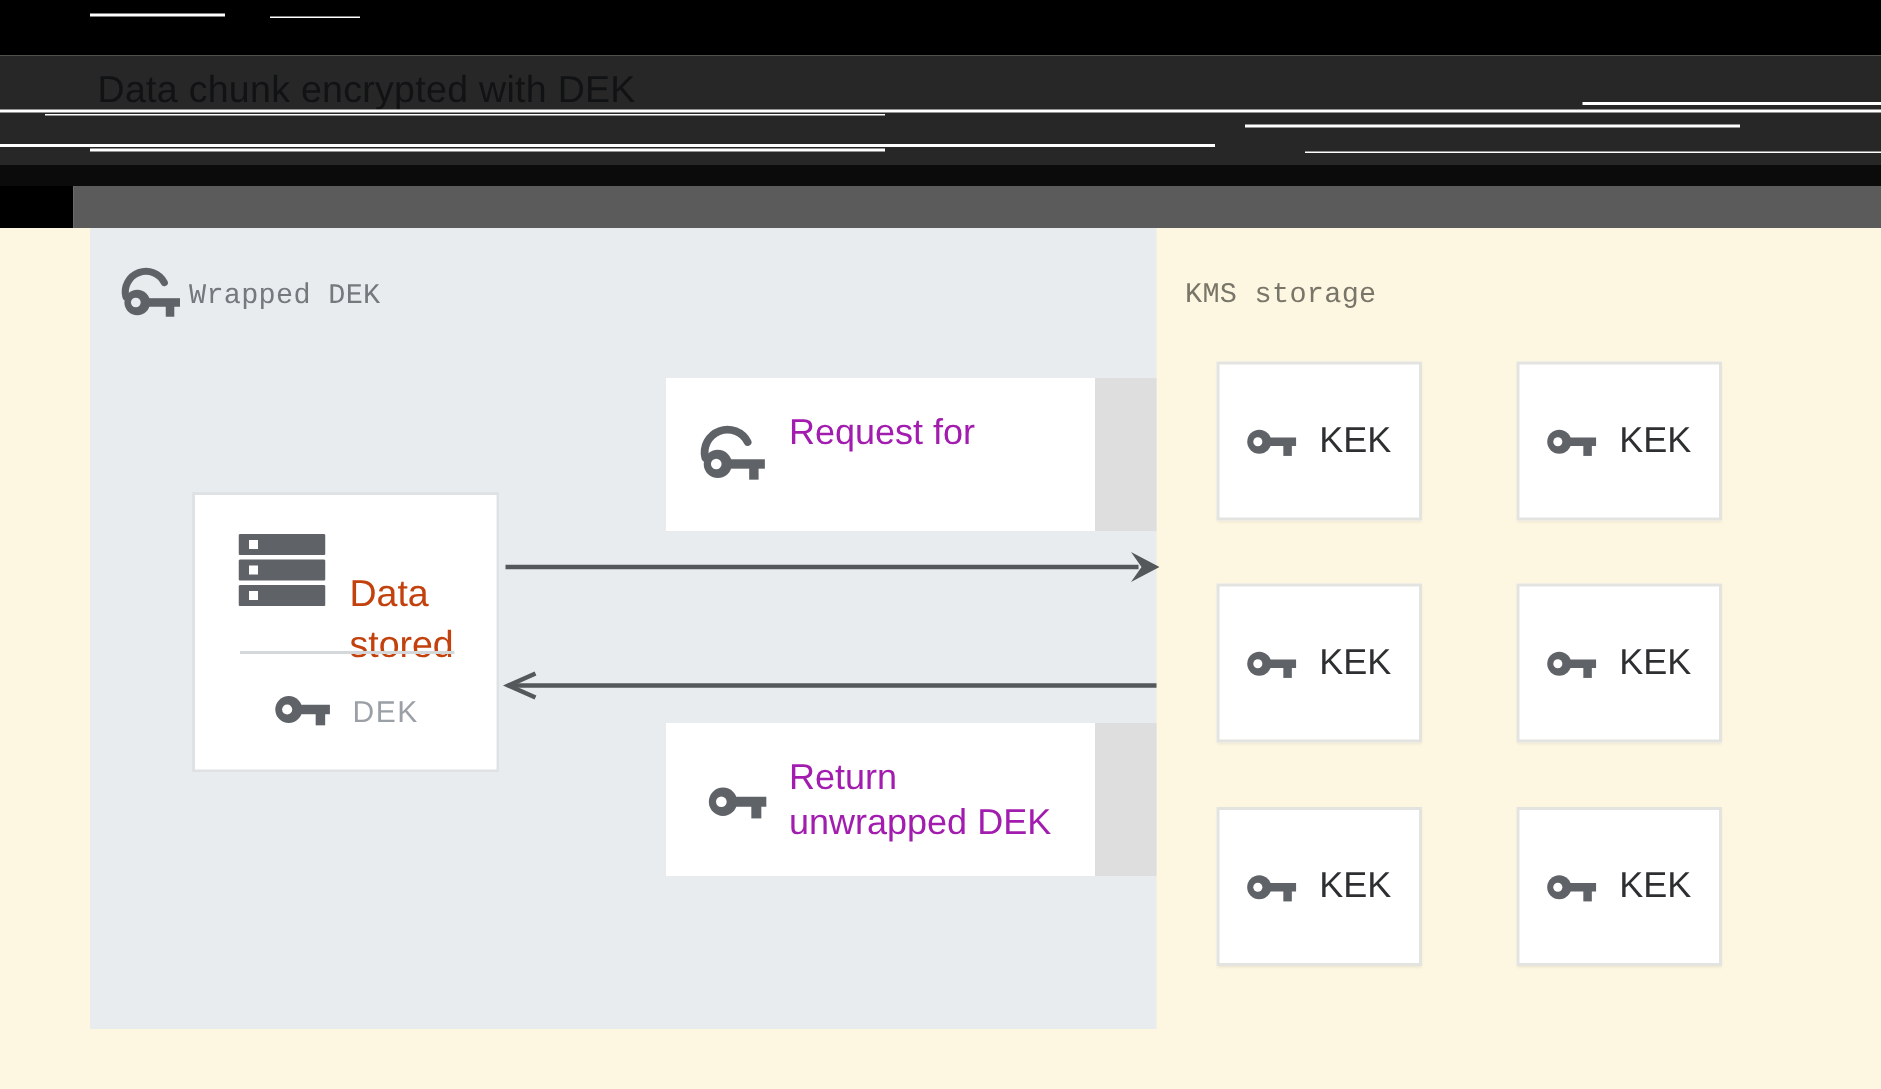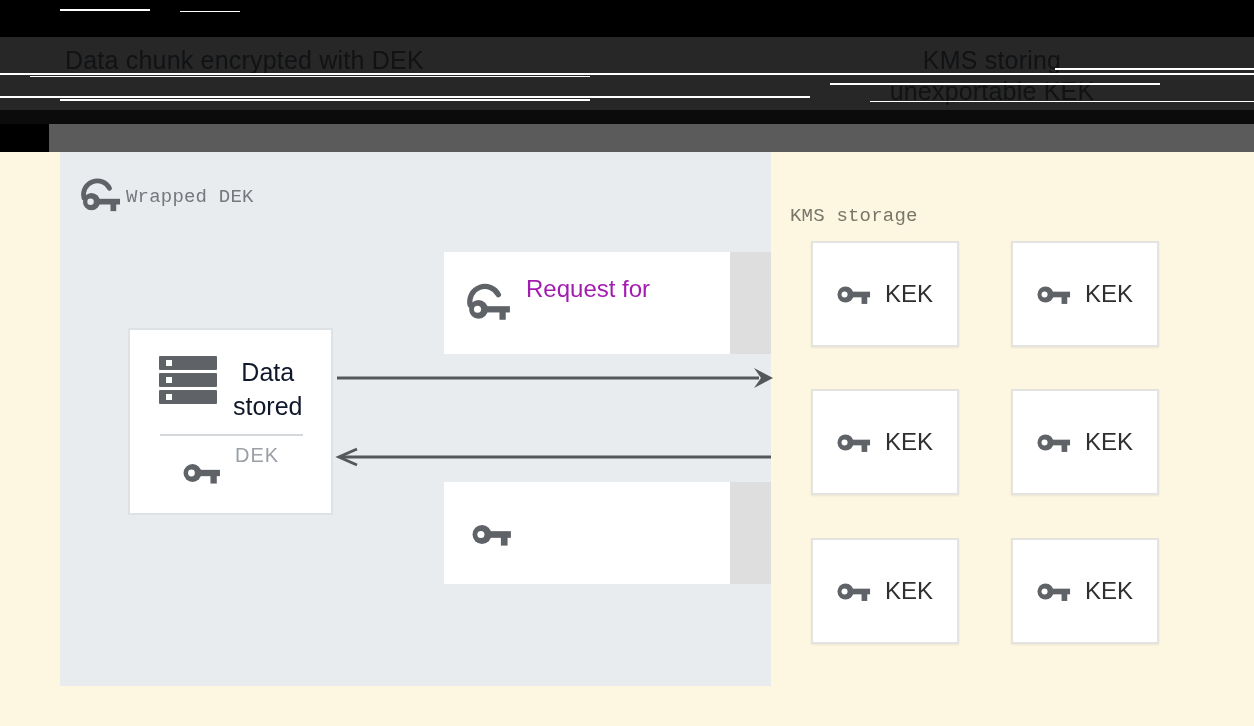--- a/index.html
+++ b/index.html
@@ -1,66 +1,62 @@
 <!DOCTYPE html>
 <html><head>
 <meta charset="utf-8">
 <style>
   html,body{margin:0;padding:0;background:#fff;}
   #stage{
     position:relative;width:1254px;height:726px;overflow:hidden;
     background:#fdf6e1;
     font-family:"Liberation Sans","DejaVu Sans",sans-serif;
   }
-  .abs{position:absolute;text-align:center;}
+  .abs{position:absolute;}
   
   .hdr-black-top{left:0;top:0;width:1254px;height:37px;background:#000;}
   .hdr-band{left:0;top:37px;width:1254px;height:73px;background:#272727;}
   .hdr-black-bot{left:0;top:110px;width:1254px;height:14px;background:#0b0b0b;}
   .hdr-notch{left:0;top:124px;width:49px;height:28px;background:#000;}
   .hdr-gray{left:49px;top:124px;width:1205px;height:28px;background:#5b5b5b;}
   .caption{color:#111214;font-size:25px;line-height:31px;font-weight:500;letter-spacing:.2px;}
   .cap-left{left:65px;top:45px;}
   .cap-right{left:840px;top:45px;width:304px;text-align:center;}
   .glitch{background:#fff;height:2px;}
   
   .panel{left:60px;top:152px;width:711px;height:534px;background:#e8ecef;}
   .panel-label,.kms-label{font-size:19px;color:#75787c;letter-spacing:.2px;font-family:Liberation Mono, monospace;}
-  .kms-label{left:790px;top:185px;color:#787569;margin-top:20px;}
+  .kms-label{left:790px;top:185px;color:#787569;}
   
   .card{background:#fff;}
   .data-card{left:128px;top:328px;width:205px;height:187px;border:2px solid #dfe2e5;box-sizing:border-box;}
   .msg-card{left:444px;width:286px;height:102px;}
   .tail{left:730px;width:41px;height:102px;background:#dedede;}
-  .kek-card{width:148px;height:106px;background:#fff;border:2px solid #e3e3df;box-sizing:border-box;
+  .kek-card{width:137px;height:106px;background:#fff;border:2px solid #e3e3df;box-sizing:border-box;
     display:flex;align-items:center;justify-content:center;gap:14px;box-shadow:0 1px 2px rgba(0,0,0,.07);}
   .kek-text{font-size:24px;color:#2d2f31;}
   .msg-text{font-size:24px;line-height:30px;color:#a21caf;}
-  .dc-title{font-size:25px;line-height:34px;color:#0f172a;}
+  .dc-title{font-size:25px;line-height:34px;color:#c2410c;margin-top:24px;}
   .dek-label{font-size:20px;color:#9aa0a6;letter-spacing:1px;}
   .divider{left:160px;top:434px;width:143px;height:2px;background:#d5d8da;}
   svg{display:block;}
 </style>
 </head>
 <body>
 
 <div id="stage">
 
   <div class="abs hdr-black-top"></div>
   <div class="abs hdr-band"></div>
   <div class="abs hdr-black-bot"></div>
   <div class="abs hdr-notch"></div>
   <div class="abs hdr-gray"></div>
 
   <div class="abs caption cap-left">
     <div>Data chunk encrypted with DEK</div>
-  </div>
-  <div class="abs caption cap-right">
-    <div>KMS storing</div>
-    <div>unexportable KEK</div>
   </div>
 
   <div class="abs glitch" style="left:60px;top:9px;width:90px;height:2px"></div>
   <div class="abs glitch" style="left:180px;top:11px;width:60px;height:1px"></div>
   <div class="abs glitch" style="left:0;top:73px;width:1254px"></div>
   <div class="abs glitch" style="left:30px;top:76px;width:560px;height:1px"></div>
   <div class="abs glitch" style="left:1055px;top:68px;width:199px"></div>
   <div class="abs glitch" style="left:830px;top:83px;width:330px"></div>
   <div class="abs glitch" style="left:0;top:96px;width:810px"></div>
   <div class="abs glitch" style="left:60px;top:99px;width:530px"></div>
@@ -98,21 +94,21 @@
   </div>
   <div class="abs divider"></div>
   <div class="abs" style="left:183px;top:460px">
     <svg width="38" height="26" viewBox="0 0 36 24">
       <circle cx="9" cy="12" r="8.5" fill="#5f6368"></circle>
       <circle cx="8" cy="12" r="3.2" fill="#fff"></circle>
       <rect x="15" y="9" width="20" height="6" fill="#5f6368"></rect>
       <rect x="26" y="14" width="6" height="8" fill="#5f6368"></rect>
     </svg>
   </div>
-  <div class="abs dek-label" style="left:235px;top:444px">DEK</div>
+  <div class="abs dek-label" style="left:235px;top:464px">DEK</div>
 
   <div class="abs card msg-card" style="top:252px"></div>
   <div class="abs tail" style="top:252px"></div>
   <div class="abs" style="left:466px;top:280px">
     <svg width="46" height="44" viewBox="0 0 44 40">
       <path d="M4,23 A14.5,14.5 0 0 1 31,13" fill="none" stroke="#5f6368" stroke-width="5" stroke-linecap="round"></path>
       <circle cx="12" cy="27" r="9" fill="#5f6368"></circle>
       <circle cx="11" cy="27" r="3.4" fill="#fff"></circle>
       <rect x="19" y="24" width="23" height="6" fill="#5f6368"></rect>
       <rect x="32" y="29" width="6" height="8" fill="#5f6368"></rect>
@@ -125,20 +121,24 @@
   <div class="abs card msg-card" style="top:482px"></div>
   <div class="abs tail" style="top:482px"></div>
   <div class="abs" style="left:472px;top:521px">
     <svg width="40" height="27" viewBox="0 0 36 24">
       <circle cx="9" cy="12" r="8.5" fill="#5f6368"></circle>
       <circle cx="8" cy="12" r="3.2" fill="#fff"></circle>
       <rect x="15" y="9" width="20" height="6" fill="#5f6368"></rect>
       <rect x="26" y="14" width="6" height="8" fill="#5f6368"></rect>
     </svg>
   </div>
+  <div class="abs msg-text" style="left:526px;top:504px">
+    <div>Return</div>
+    <div>unwrapped DEK</div>
+  </div>
 
   <div class="abs" style="left:335px;top:368px">
     <svg width="438" height="20" viewBox="0 0 438 20">
       <line x1="2" y1="10" x2="424" y2="10" stroke="#54585b" stroke-width="3"></line>
       <path d="M419,0 L438,10 L419,20 L426,10 Z" fill="#54585b"></path>
     </svg>
   </div>
   <div class="abs" style="left:335px;top:447px">
     <svg width="438" height="20" viewBox="0 0 438 20">
       <line x1="6" y1="10" x2="436" y2="10" stroke="#54585b" stroke-width="3"></line>

